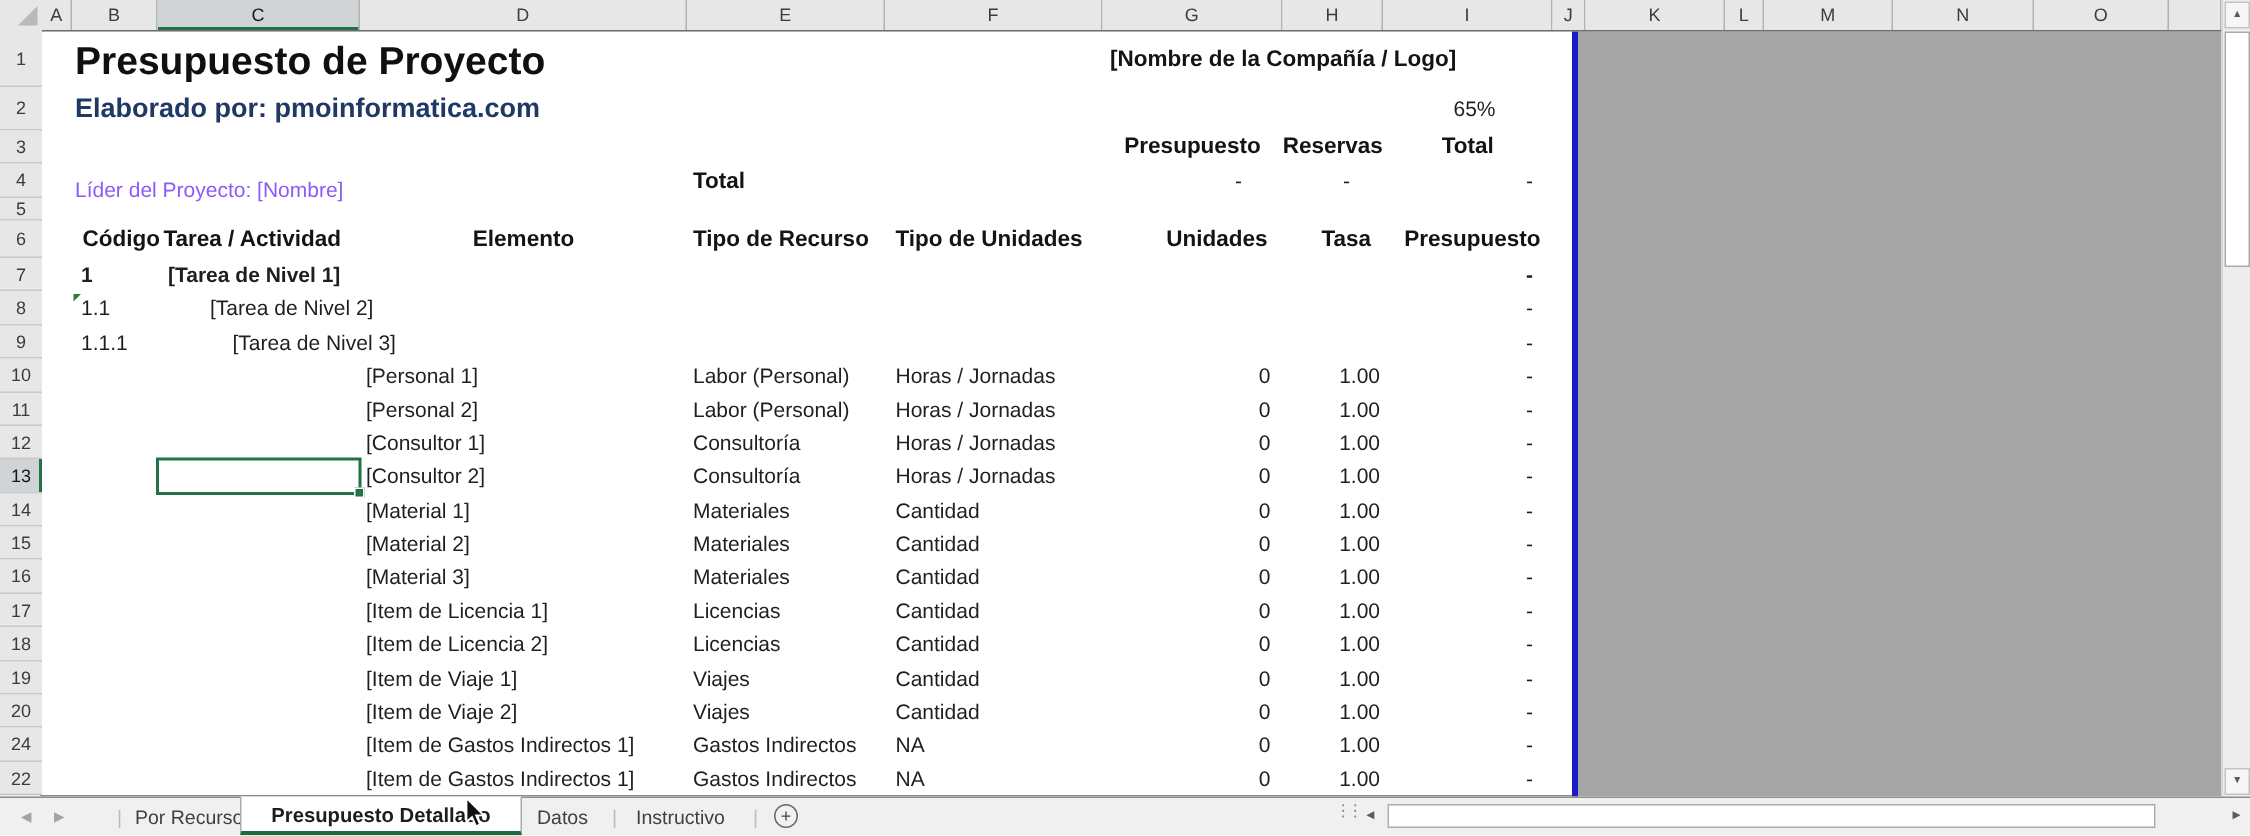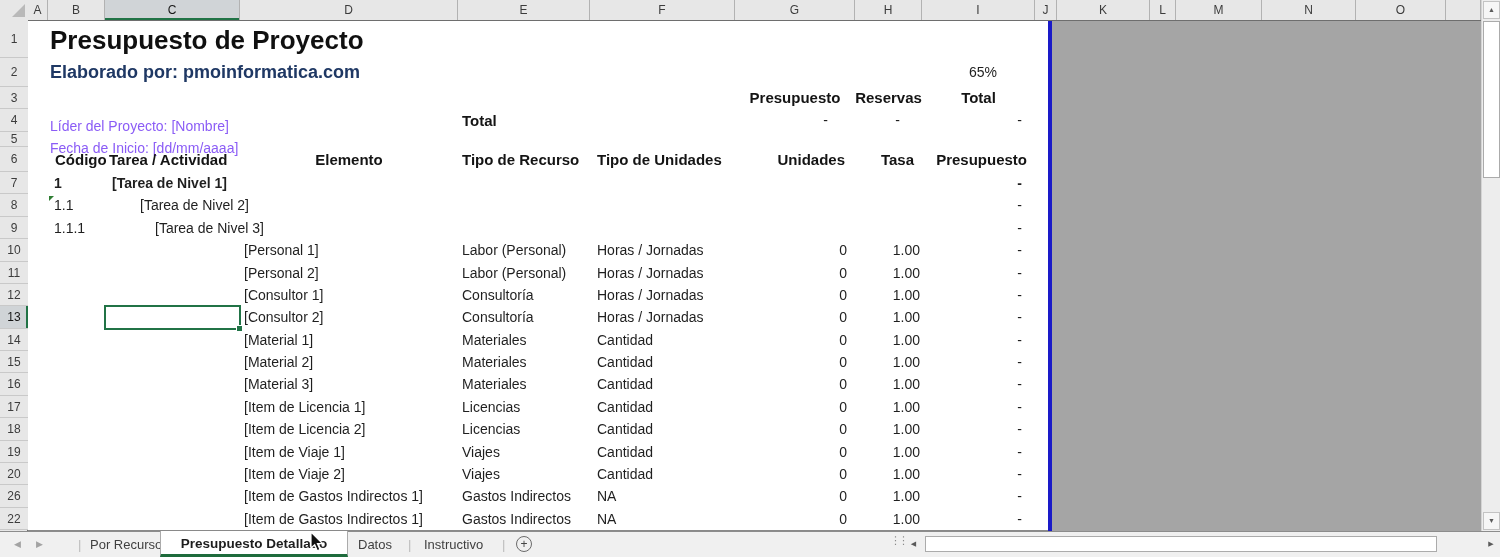--- a/index.html
+++ b/index.html
@@ -120,21 +120,21 @@
       <div class="rh" style="top: 241.5px; height: 22.375px; line-height: 22.375px;">11</div>
       <div class="rh" style="top: 263.875px; height: 22.375px; line-height: 22.375px;">12</div>
       <div class="rh sel" style="top: 286.25px; height: 22.375px; line-height: 22.375px;">13</div>
       <div class="rh" style="top: 308.625px; height: 22.375px; line-height: 22.375px;">14</div>
       <div class="rh" style="top: 331px; height: 22.375px; line-height: 22.375px;">15</div>
       <div class="rh" style="top: 353.375px; height: 22.375px; line-height: 22.375px;">16</div>
       <div class="rh" style="top: 375.75px; height: 22.375px; line-height: 22.375px;">17</div>
       <div class="rh" style="top: 398.125px; height: 22.375px; line-height: 22.375px;">18</div>
       <div class="rh" style="top: 420.5px; height: 22.375px; line-height: 22.375px;">19</div>
       <div class="rh" style="top: 442.875px; height: 22.375px; line-height: 22.375px;">20</div>
-      <div class="rh" style="top: 465.25px; height: 22.375px; line-height: 22.375px;">26</div>
+      <div class="rh" style="top: 465.25px; height: 22.375px; line-height: 22.375px;">24</div>
       <div class="rh" style="top: 487.625px; height: 22.375px; line-height: 22.375px;">22</div>
     </div>
 
   <div id="cells">
       <div class="band" style="left: 48px; top: 172px; width: 987px; height: 22.375px;"></div>
       <div class="cell b" style="left: 48px; width: 57px; top: 172px; height: 22.375px; line-height: 22.375px; padding-left: 6px; z-index: 1;">1</div>
       <div class="cell b" style="left: 105px; width: 340px; top: 172px; height: 22.375px; line-height: 22.375px; padding-left: 7px; z-index: 1;">[Tarea de Nivel 1]</div>
       <div class="cell r b" style="left: 922px; width: 113px; top: 172px; height: 22.375px; line-height: 22.375px; padding-right: 13px; z-index: 1;">-</div>
       <div class="err-flag" style="left: 49px; top: 196.375px; z-index: 2;"></div>
       <div class="cell " style="left: 48px; width: 57px; top: 194.375px; height: 22.375px; line-height: 22.375px; padding-left: 6px; z-index: 1;">1.1</div>
@@ -217,27 +217,27 @@
       <div class="cell r" style="left: 922px; width: 113px; top: 485.25px; height: 22.375px; line-height: 22.375px; padding-right: 13px; z-index: 1;">-</div>
       <div class="cell " style="left: 240px; width: 214px; top: 507.625px; height: 22.375px; line-height: 22.375px; padding-left: 4px; z-index: 1;">[Item de Gastos Indirectos 1]</div>
       <div class="cell " style="left: 458px; width: 128px; top: 507.625px; height: 22.375px; line-height: 22.375px; padding-left: 4px; z-index: 1;">Gastos Indirectos</div>
       <div class="cell " style="left: 590px; width: 141px; top: 507.625px; height: 22.375px; line-height: 22.375px; padding-left: 7px; z-index: 1;">NA</div>
       <div class="cell r" style="left: 735px; width: 120px; top: 507.625px; height: 22.375px; line-height: 22.375px; padding-right: 8px; z-index: 1;">0</div>
       <div class="cell r" style="left: 855px; width: 67px; top: 507.625px; height: 22.375px; line-height: 22.375px; padding-right: 2px; z-index: 1;">1.00</div>
       <div class="cell r" style="left: 922px; width: 113px; top: 507.625px; height: 22.375px; line-height: 22.375px; padding-right: 13px; z-index: 1;">-</div>
     </div>
 
   <div class="cell title" style="left:50px;top:20px;height:38px;line-height:40px;z-index:1;">Presupuesto de Proyecto</div>
+  <div class="cell h15" style="left:740px;top:20px;height:38px;line-height:40px;z-index:1;">[Nombre de la Compañía / Logo]</div>
   <div class="cell author" style="left:50px;top:58px;height:29px;line-height:29px;z-index:1;">Elaborado por: pmoinformatica.com</div>
   <div class="cell r" style="left:922px;top:58px;width:99px;height:29px;line-height:29px;padding-right:24px;z-index:1;">65%</div>
   <div class="cell small" style="left:50px;top:87px;height:22px;line-height:22px;z-index:1;">Líder del Proyecto: [Nombre]</div>
   <div class="cell h15 c" style="left:735px;top:87px;width:120px;height:22px;line-height:22px;z-index:1;">Presupuesto</div>
   <div class="cell h15 c" style="left:855px;top:87px;width:67px;height:22px;line-height:22px;z-index:1;">Reservas</div>
   <div class="cell h15 c" style="left:922px;top:87px;width:113px;height:22px;line-height:22px;z-index:1;">Total</div>
-  <div class="cell small" style="left:50px;top:109px;height:23px;line-height:23px;z-index:1;">Fecha de Inicio: [dd/mm/aaaa]</div>
   <div class="cell h15" style="left:462px;top:109px;height:23px;line-height:23px;z-index:1;">Total</div>
   <div class="band" style="left:735px;top:109px;width:300px;height:23px;z-index:0;"></div>
   <div class="cell r" style="left:735px;top:109px;width:120px;height:23px;line-height:23px;padding-right:27px;z-index:1;">-</div>
   <div class="cell r" style="left:855px;top:109px;width:67px;height:23px;line-height:23px;padding-right:22px;z-index:1;">-</div>
   <div class="cell r" style="left:922px;top:109px;width:113px;height:23px;line-height:23px;padding-right:13px;z-index:1;">-</div>
 
   <div class="cell h15" style="left:48px;top:147px;width:57px;height:25px;line-height:25px;padding-left:7px;z-index:1;">Código</div>
   <div class="cell h15" style="left:105px;top:147px;height:25px;line-height:25px;padding-left:4px;z-index:1;">Tarea / Actividad</div>
   <div class="cell h15 c" style="left:240px;top:147px;width:218px;height:25px;line-height:25px;z-index:1;">Elemento</div>
   <div class="cell h15" style="left:458px;top:147px;height:25px;line-height:25px;padding-left:4px;z-index:1;">Tipo de Recurso</div>

